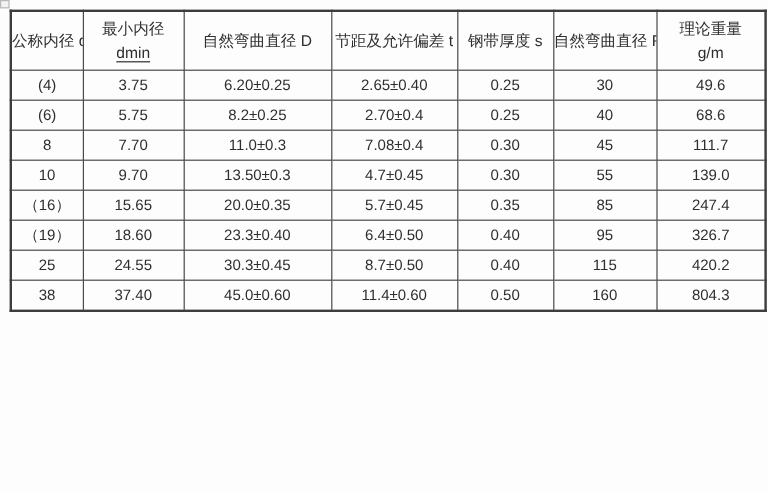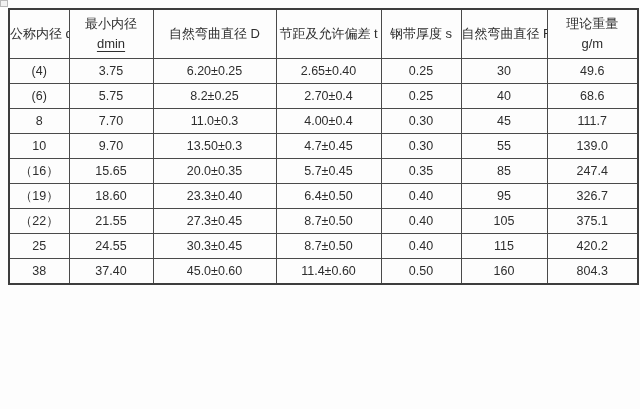--- a/index.html
+++ b/index.html
@@ -119,21 +119,21 @@
           <td>8.2±0.25</td>
           <td>2.70±0.4</td>
           <td>0.25</td>
           <td>40</td>
           <td>68.6</td>
         </tr>
         <tr>
           <td>8</td>
           <td>7.70</td>
           <td>11.0±0.3</td>
-          <td>4.00±0.4</td>
+          <td>7.08±0.4</td>
           <td>0.30</td>
           <td>45</td>
           <td>111.7</td>
         </tr>
         <tr>
           <td>10</td>
           <td>9.70</td>
           <td>13.50±0.3</td>
           <td>4.7±0.45</td>
           <td>0.30</td>
@@ -152,29 +152,20 @@
         <tr>
           <td>（19）</td>
           <td>18.60</td>
           <td>23.3±0.40</td>
           <td>6.4±0.50</td>
           <td>0.40</td>
           <td>95</td>
           <td>326.7</td>
         </tr>
         <tr>
-          <td>（22）</td>
-          <td>21.55</td>
-          <td>27.3±0.45</td>
-          <td>8.7±0.50</td>
-          <td>0.40</td>
-          <td>105</td>
-          <td>375.1</td>
-        </tr>
-        <tr>
           <td>25</td>
           <td>24.55</td>
           <td>30.3±0.45</td>
           <td>8.7±0.50</td>
           <td>0.40</td>
           <td>115</td>
           <td>420.2</td>
         </tr>
         <tr>
           <td>38</td>

